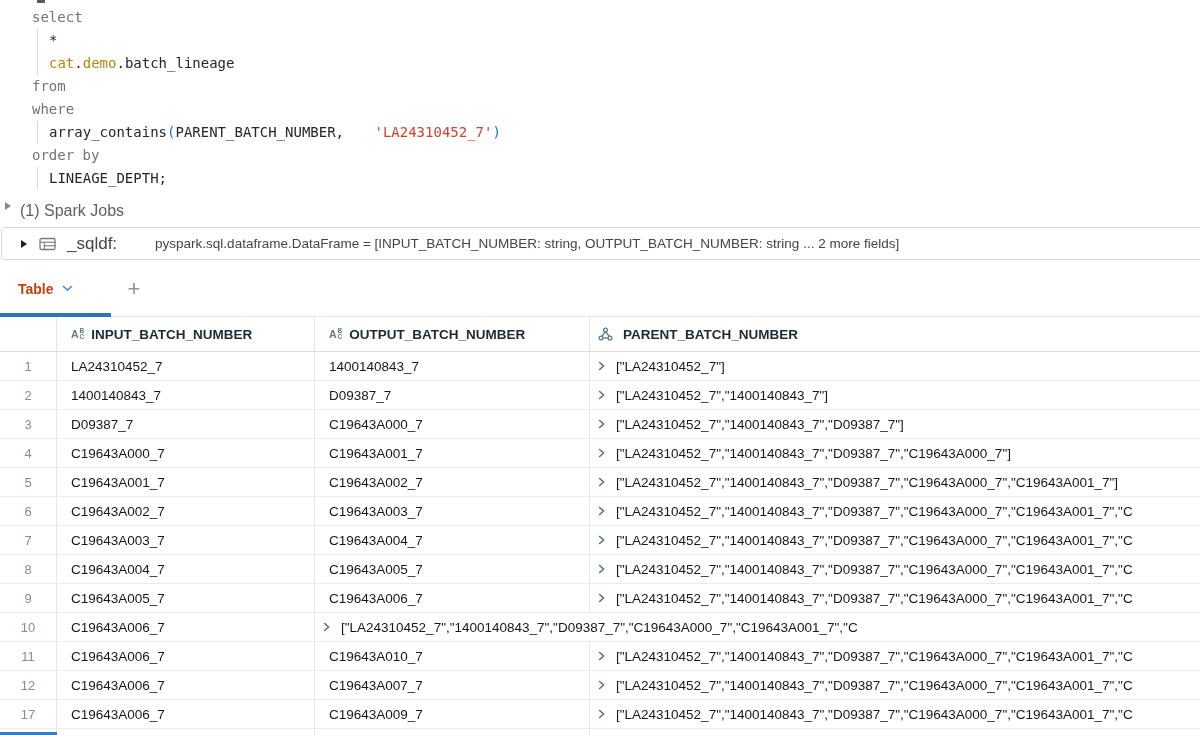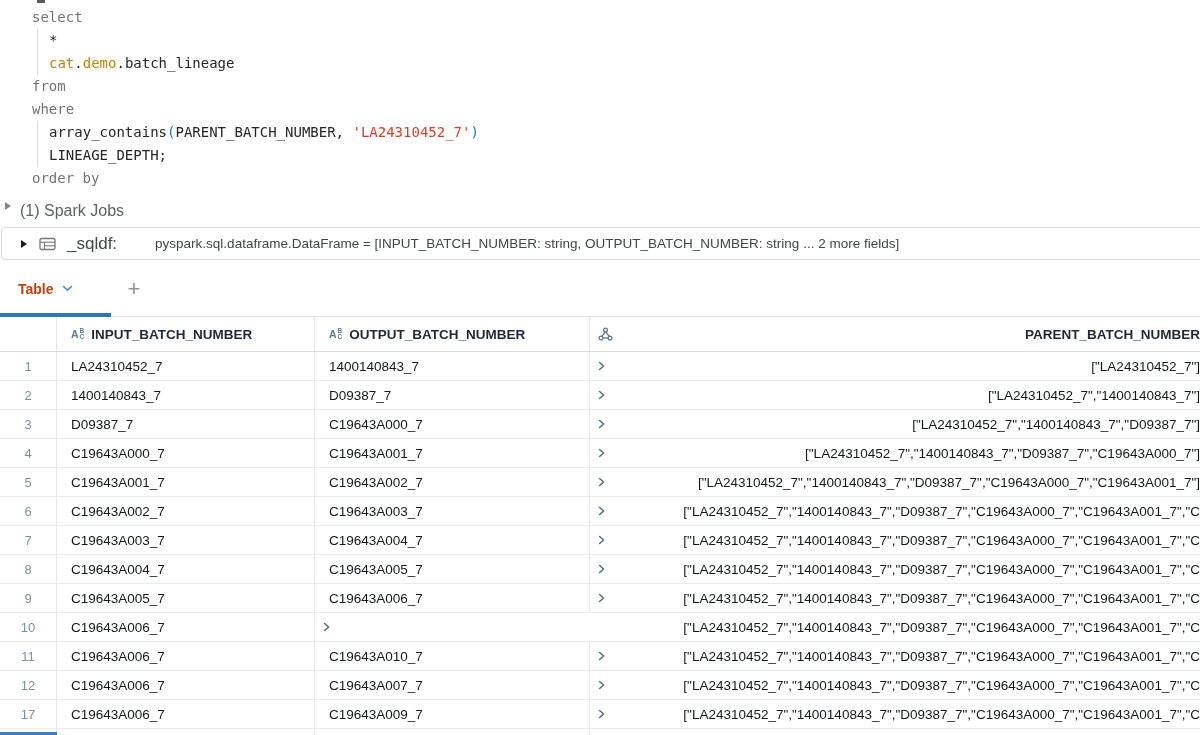--- a/index.html
+++ b/index.html
@@ -9,21 +9,21 @@
 
   
   .code-editor { position: absolute; top: 6px; left: 32px; font-family: "DejaVu Sans Mono", monospace;
                  font-size: 14px; line-height: 23px; color: #262626; }
   .code-line { position: relative; white-space: pre; }
   .code-line.indent { padding-left: 17px; }
   .code-line.indent::before { content: ""; position: absolute; left: 5px; top: 0; bottom: 0;
                               border-left: 1px solid #d8d8d8; }
   .tk-kw  { color: #737373; }
   .tk-id  { color: #b8860b; }
-  .tk-str { color: #d0422c; }
+  .tk-str { color: #d0422c; margin-left: 22px; }
   .tk-br  { color: #2272c8; }
   .tk-pl  { color: #262626; }
   .cut-frag { position: absolute; top: 0; left: 37px; width: 8px; height: 3px; background: #5a5a5a; }
 
   
   .spark-jobs { position: absolute; top: 202px; left: 5px; height: 18px; display: flex;
                 align-items: flex-start; gap: 9px; font-size: 16px; color: #5d6166; }
   .tri { width: 0; height: 0; border-style: solid; }
   .tri-gray  { border-width: 4.5px 0 4.5px 6px; border-color: transparent transparent transparent #82878c; }
   .tri-black { border-width: 4.5px 0 4.5px 6px; border-color: transparent transparent transparent #1f1f1f; }
@@ -52,21 +52,21 @@
   
   .grid { position: absolute; top: 317px; left: 0; right: 0; bottom: 0; overflow: hidden;
           font-size: 13.5px; color: #14181c; background: #fff; }
   .thead { display: flex; height: 35px; border-bottom: 1px solid #d9dde1; font-weight: 700;
            font-size: 13.5px; color: #1e2a33; }
   .tr { display: flex; height: 29px; border-bottom: 1px solid #e9ecef; }
   .th, .td { display: flex; align-items: center; height: 100%; overflow: hidden; white-space: nowrap; }
   .w-rn { width: 57px; flex: none; justify-content: center; border-right: 1px solid #e3e6ea; }
   .w-c1 { width: 258px; flex: none; padding: 0 14px; border-right: 1px solid #e3e6ea; gap: 7px; }
   .w-c2 { width: 275px; flex: none; padding: 0 14px; border-right: 1px solid #e3e6ea; gap: 7px; }
-  .w-c3 { flex: 1; padding-left: 7px; gap: 10px; justify-content: space-between; }
+  .w-c3 { flex: 1; padding-left: 7px; gap: 10px; }
   .td.w-rn { color: #7e8e9d; font-size: 13px; }
   .chev { flex: none; display: flex; align-items: center; }
   .abc-icon { display: inline-flex; align-items: center; flex: none; }
   .abc-a  { font-size: 10.5px; font-weight: 700; color: #5e7a8b; line-height: 10px; }
   .abc-bc { display: flex; flex-direction: column; font-size: 6.5px; font-weight: 700;
             color: #5e7a8b; line-height: 6px; margin-left: 1px; }
   .hthumb { position: absolute; left: 0; bottom: 0; width: 57px; height: 3px; background: #3b7cc4; }
 </style>
 </head>
 <body>
@@ -75,22 +75,22 @@
 
   <div class="cut-frag"></div>
 
   <div class="code-editor" id="code">
       <div class="code-line"><span class="tk-kw">select</span></div>
       <div class="code-line indent"><span class="tk-pl">*</span></div>
       <div class="code-line indent"><span class="tk-id">cat</span><span class="tk-pl">.</span><span class="tk-id">demo</span><span class="tk-pl">.batch_lineage</span></div>
       <div class="code-line"><span class="tk-kw">from</span></div>
       <div class="code-line"><span class="tk-kw">where</span></div>
       <div class="code-line indent"><span class="tk-pl">array_contains</span><span class="tk-br">(</span><span class="tk-pl">PARENT_BATCH_NUMBER, </span><span class="tk-str">'LA24310452_7'</span><span class="tk-br">)</span></div>
+      <div class="code-line"><span class="tk-kw">order by</span></div>
       <div class="code-line indent"><span class="tk-pl">LINEAGE_DEPTH;</span></div>
-      <div class="code-line"><span class="tk-kw">order by</span></div>
     </div>
 
   <div class="spark-jobs">
     <span class="tri tri-gray"></span>
     <span>(1) Spark Jobs</span>
   </div>
 
   <div class="sqldf-box">
     <span class="tri tri-black"></span>
     <svg class="df-icon" width="17" height="14" viewBox="0 0 17 14">

